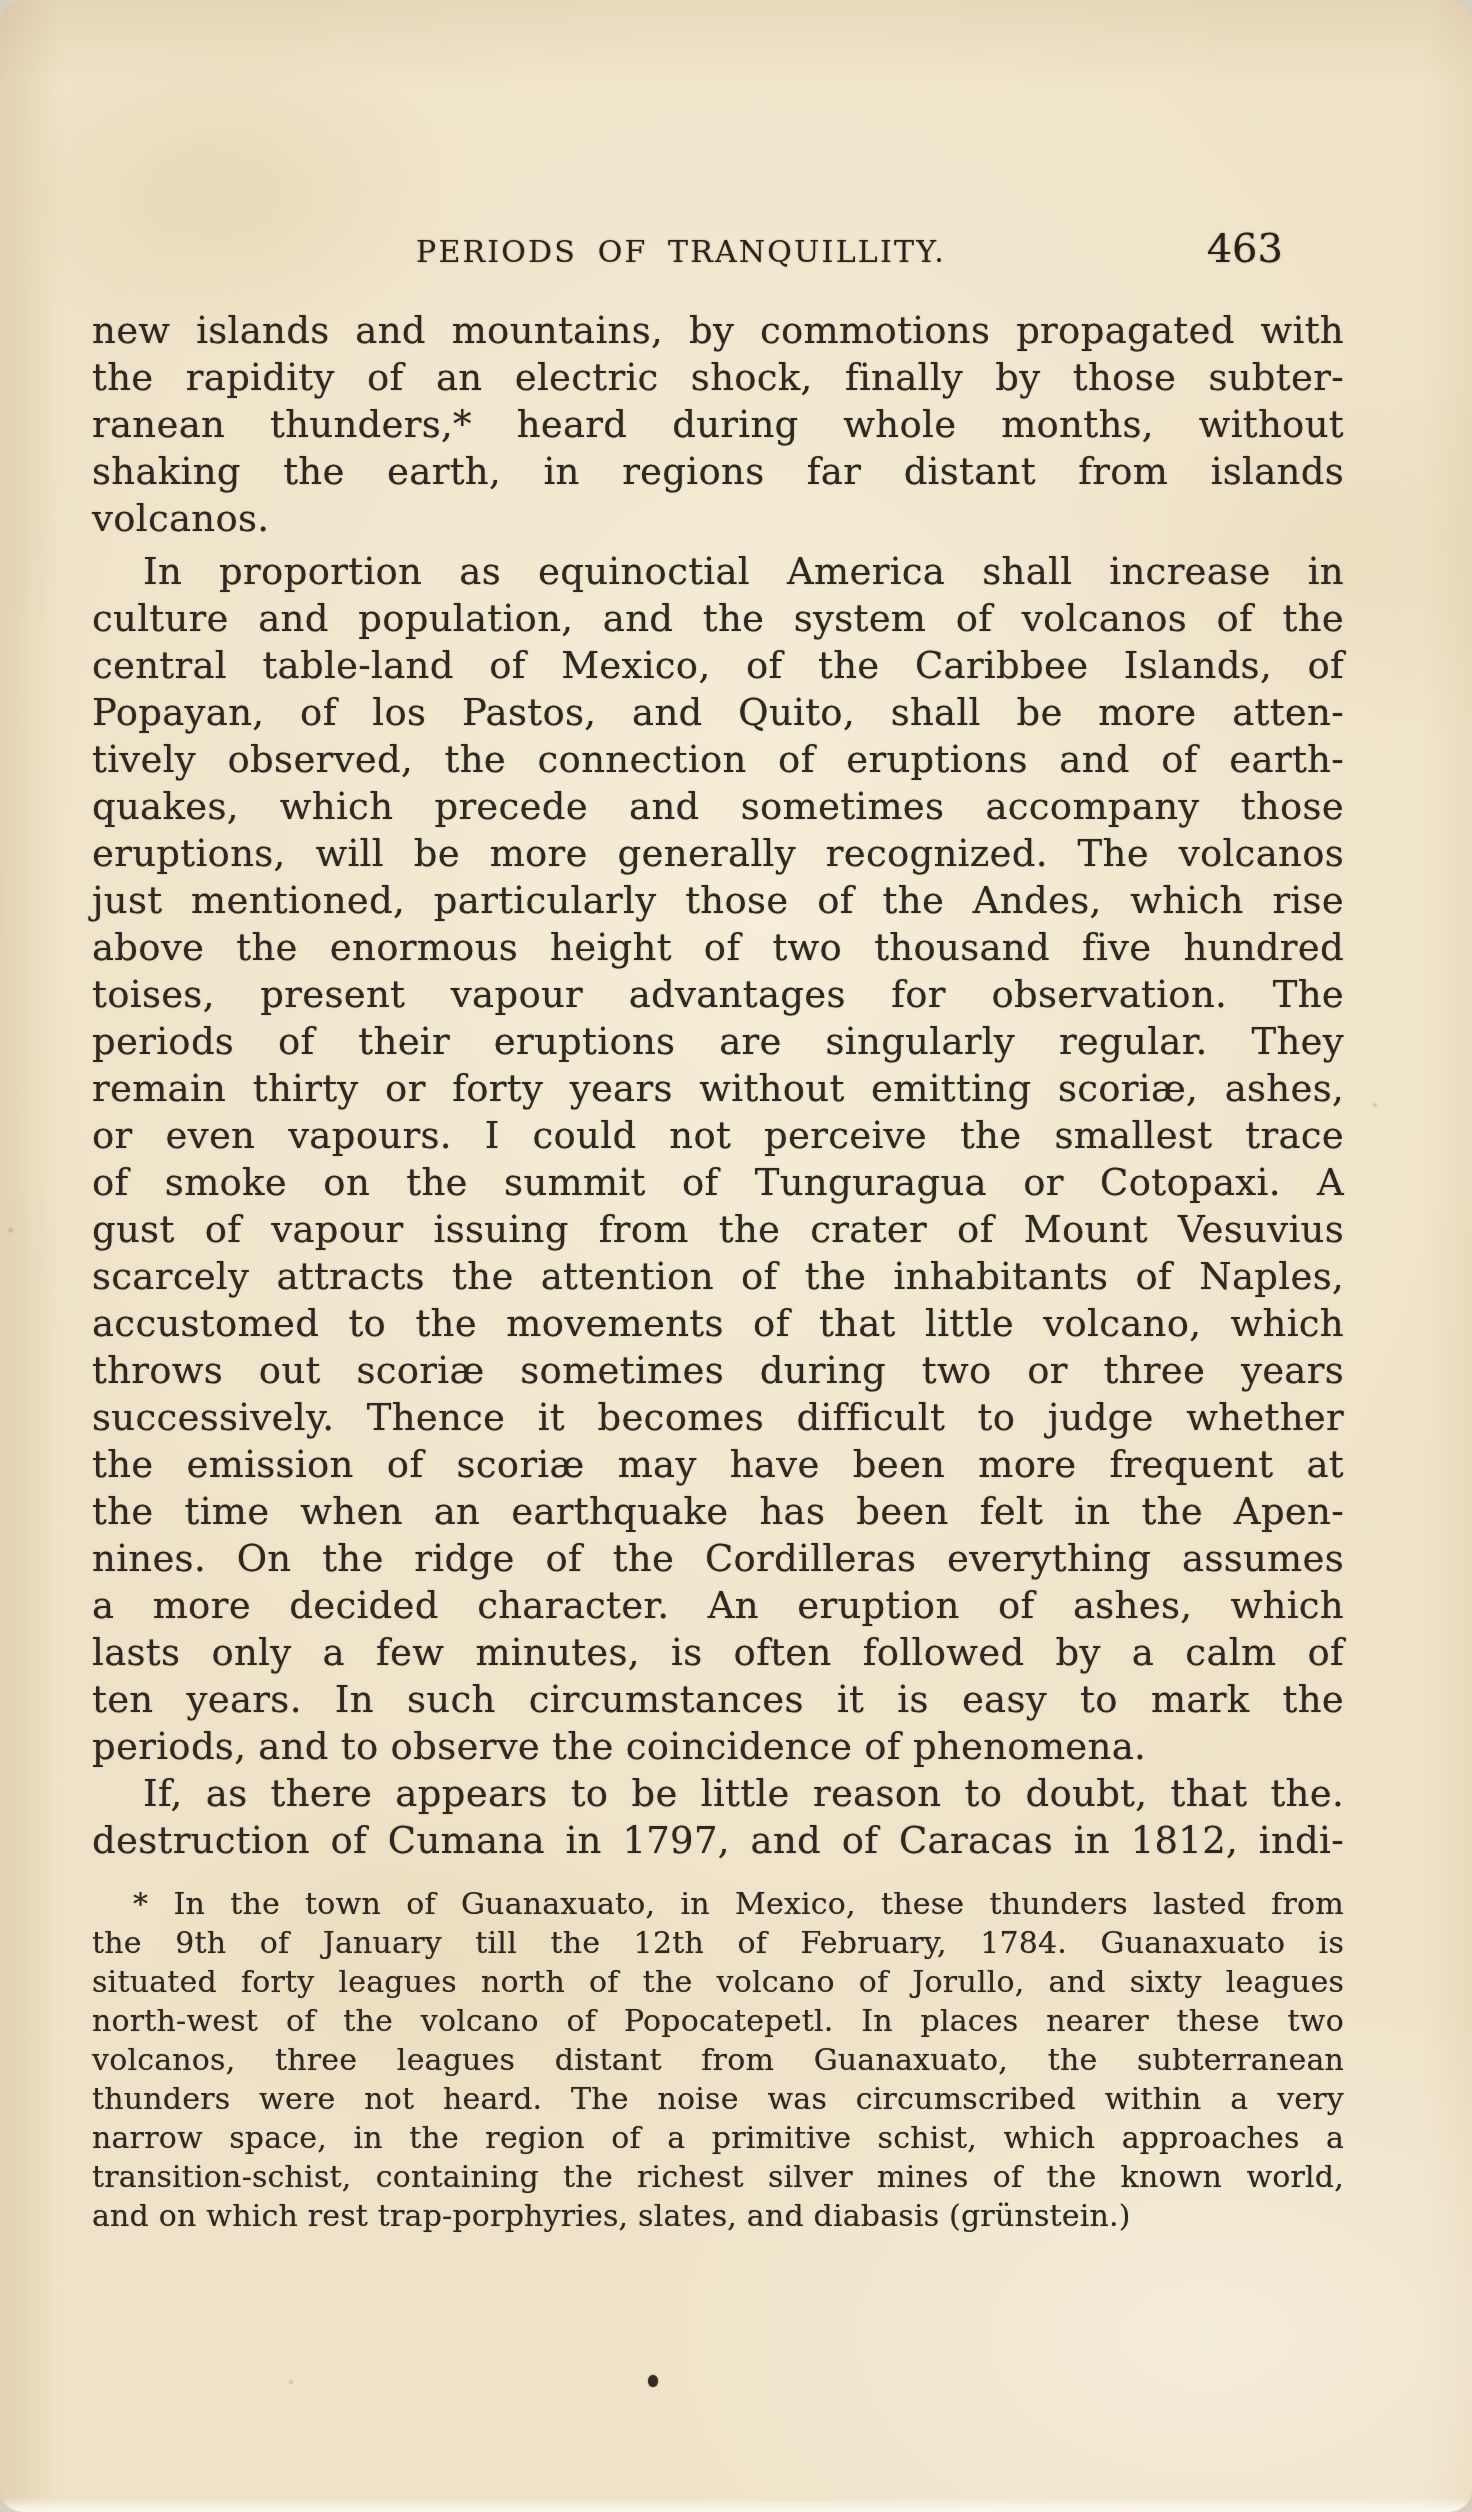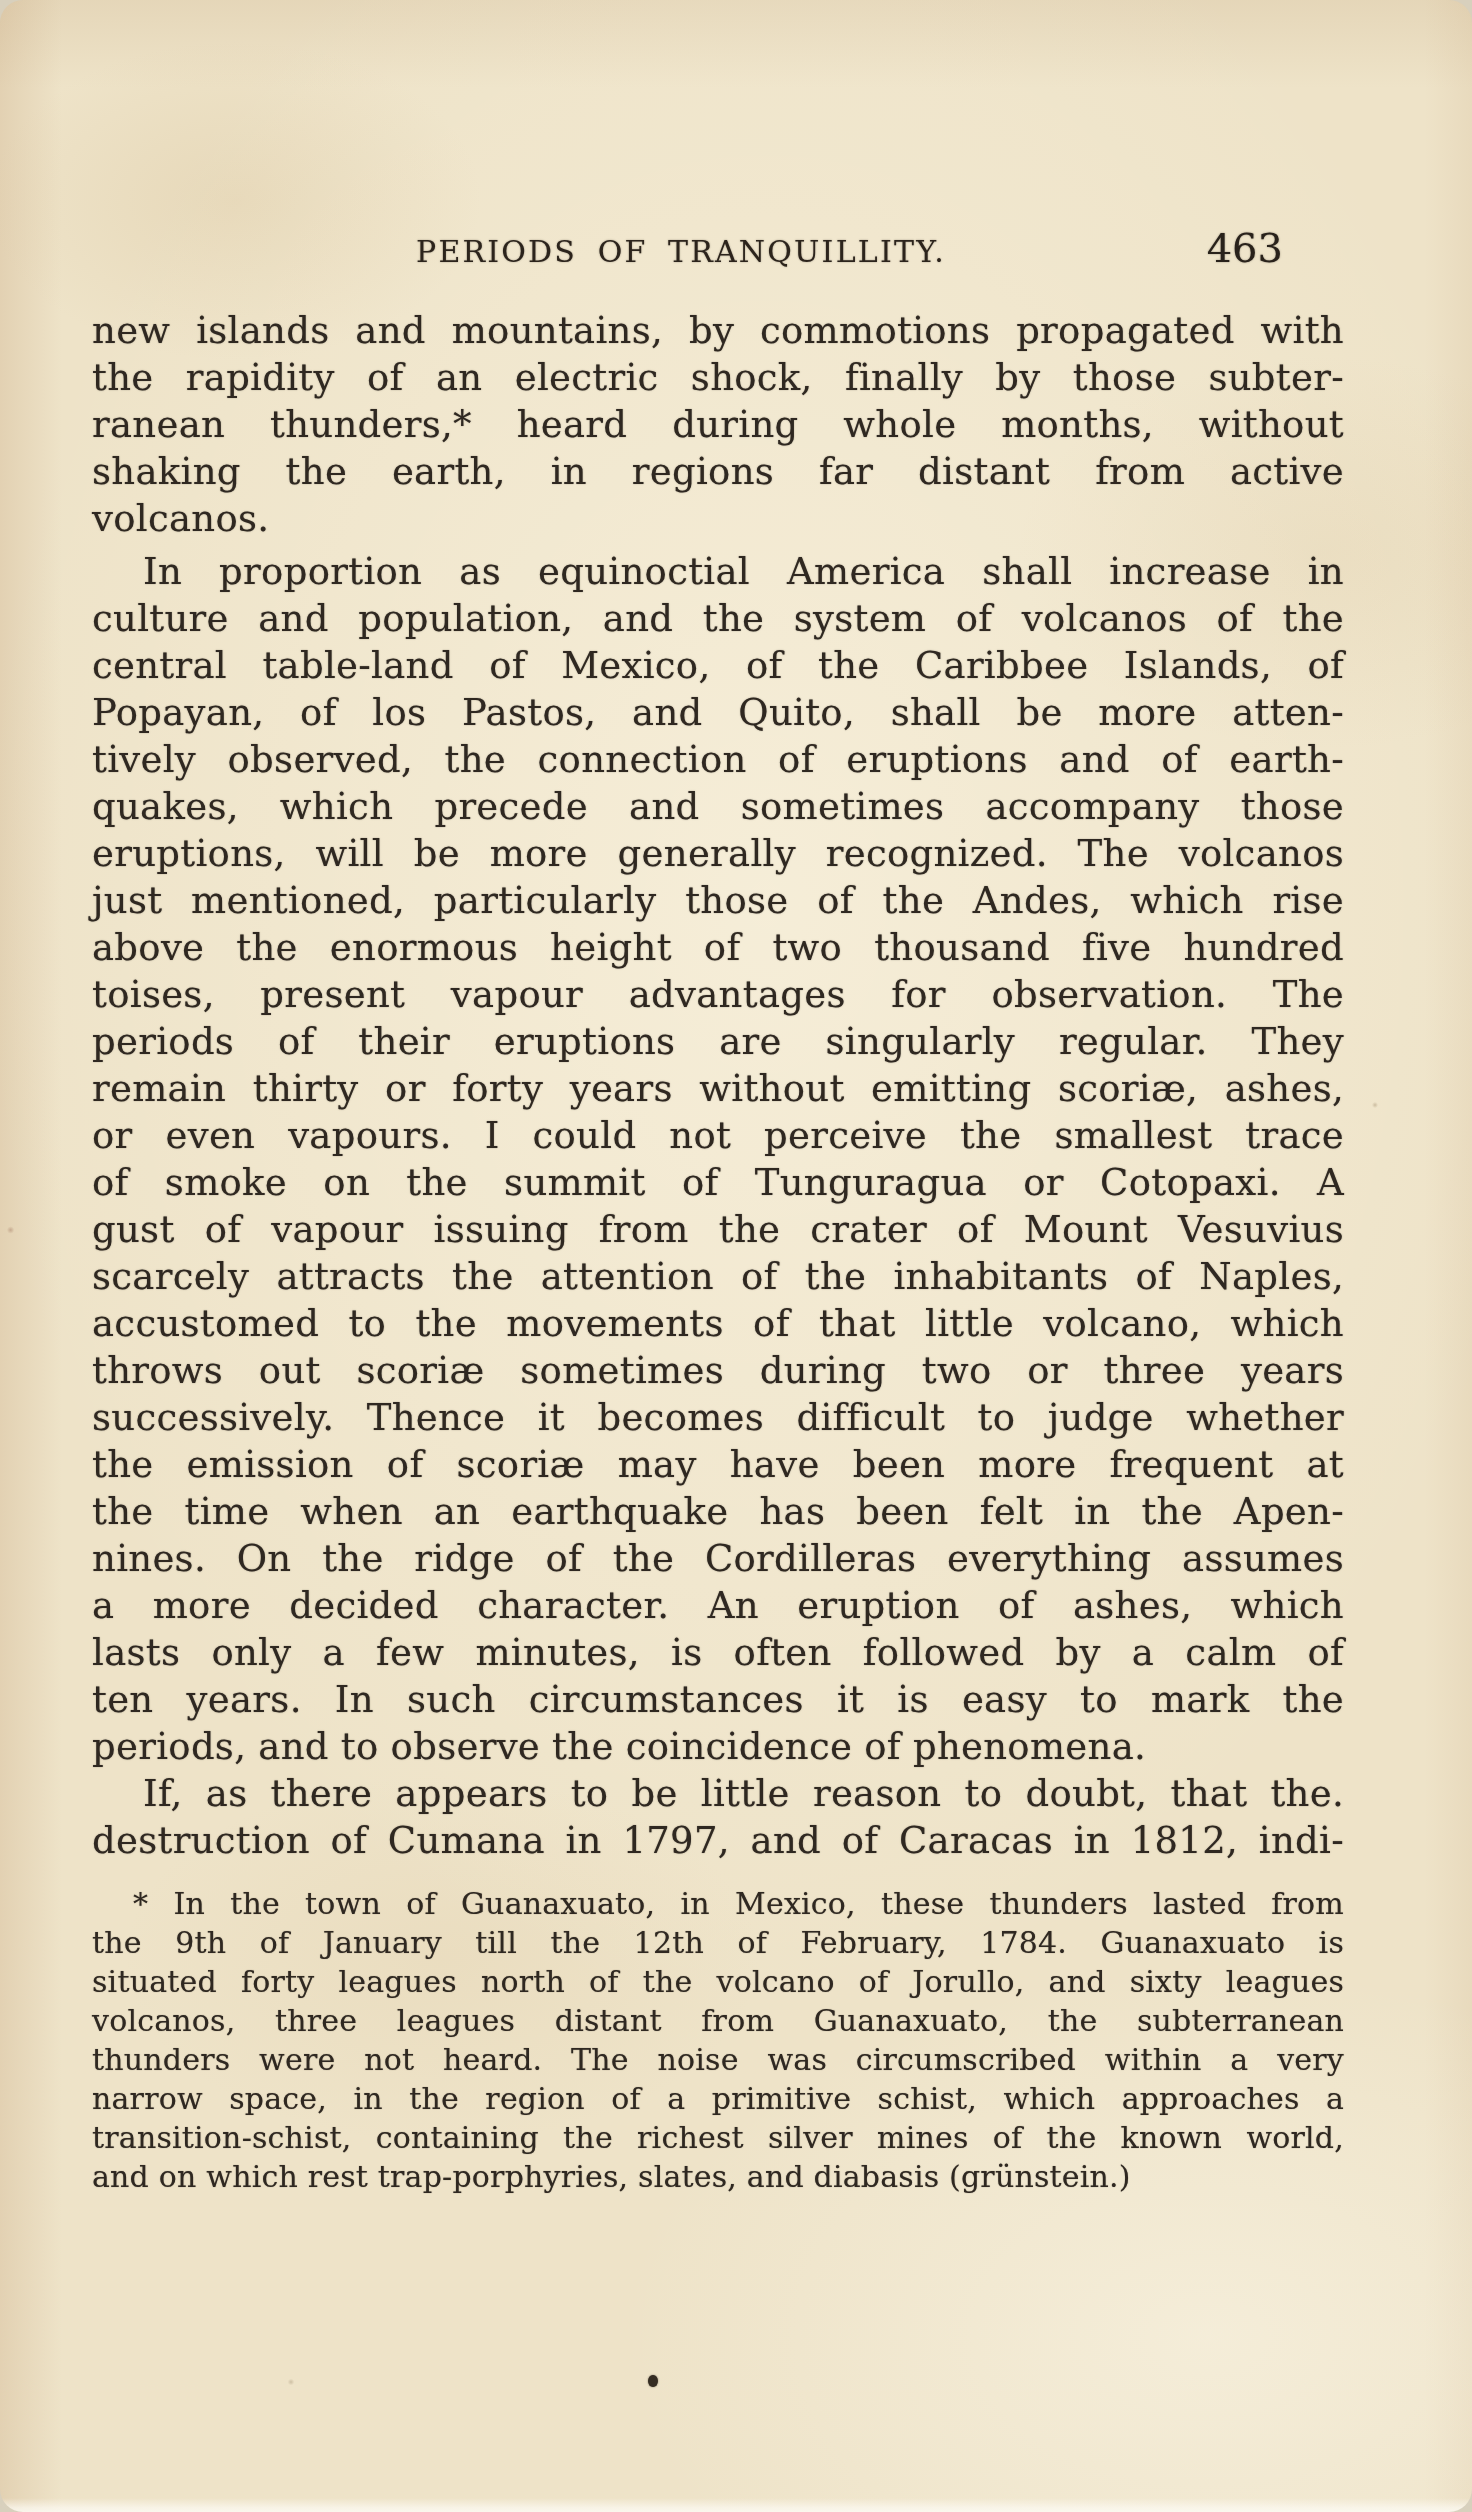--- a/index.html
+++ b/index.html
@@ -104,21 +104,21 @@
   <div class="running-header">
     <span class="header-title">PERIODS OF TRANQUILLITY.</span>
     <span class="page-number">463</span>
   </div>
 
   <div class="body-text">
     <div class="paragraph first">
         <div class="line">new islands and mountains, by commotions propagated with</div>
         <div class="line">the rapidity of an electric shock, finally by those subter-</div>
         <div class="line">ranean thunders,* heard during whole months, without</div>
-        <div class="line">shaking the earth, in regions far distant from active</div>
+        <div class="line">shaking the earth, in regions far distant from islands</div>
         <div class="line lastline">volcanos.</div>
       </div>
     <div class="paragraph second">
         <div class="line indent">In proportion as equinoctial America shall increase in</div>
         <div class="line">culture and population, and the system of volcanos of the</div>
         <div class="line">central table-land of Mexico, of the Caribbee Islands, of</div>
         <div class="line">Popayan, of los Pastos, and Quito, shall be more atten-</div>
         <div class="line">tively observed, the connection of eruptions and of earth-</div>
         <div class="line">quakes, which precede and sometimes accompany those</div>
         <div class="line">eruptions, will be more generally recognized. The volcanos</div>
@@ -143,20 +143,21 @@
         <div class="line lastline">periods, and to observe the coincidence of phenomena.</div>
       </div>
     <div class="paragraph third">
         <div class="line indent">If, as there appears to be little reason to doubt, that the.</div>
         <div class="line">destruction of Cumana in 1797, and of Caracas in 1812, indi-</div>
       </div>
     <div class="footnote">
         <div class="line indent">* In the town of Guanaxuato, in Mexico, these thunders lasted from</div>
         <div class="line">the 9th of January till the 12th of February, 1784. Guanaxuato is</div>
         <div class="line">situated forty leagues north of the volcano of Jorullo, and sixty leagues</div>
+        <div class="line">north-west of the volcano of Popocatepetl. In places nearer these two</div>
         <div class="line">volcanos, three leagues distant from Guanaxuato, the subterranean</div>
         <div class="line">thunders were not heard. The noise was circumscribed within a very</div>
         <div class="line">narrow space, in the region of a primitive schist, which approaches a</div>
         <div class="line">transition-schist, containing the richest silver mines of the known world,</div>
         <div class="line lastline">and on which rest trap-porphyries, slates, and diabasis (grünstein.)</div>
       </div>
   </div>
 
   <div class="ink-speck"></div>
 

